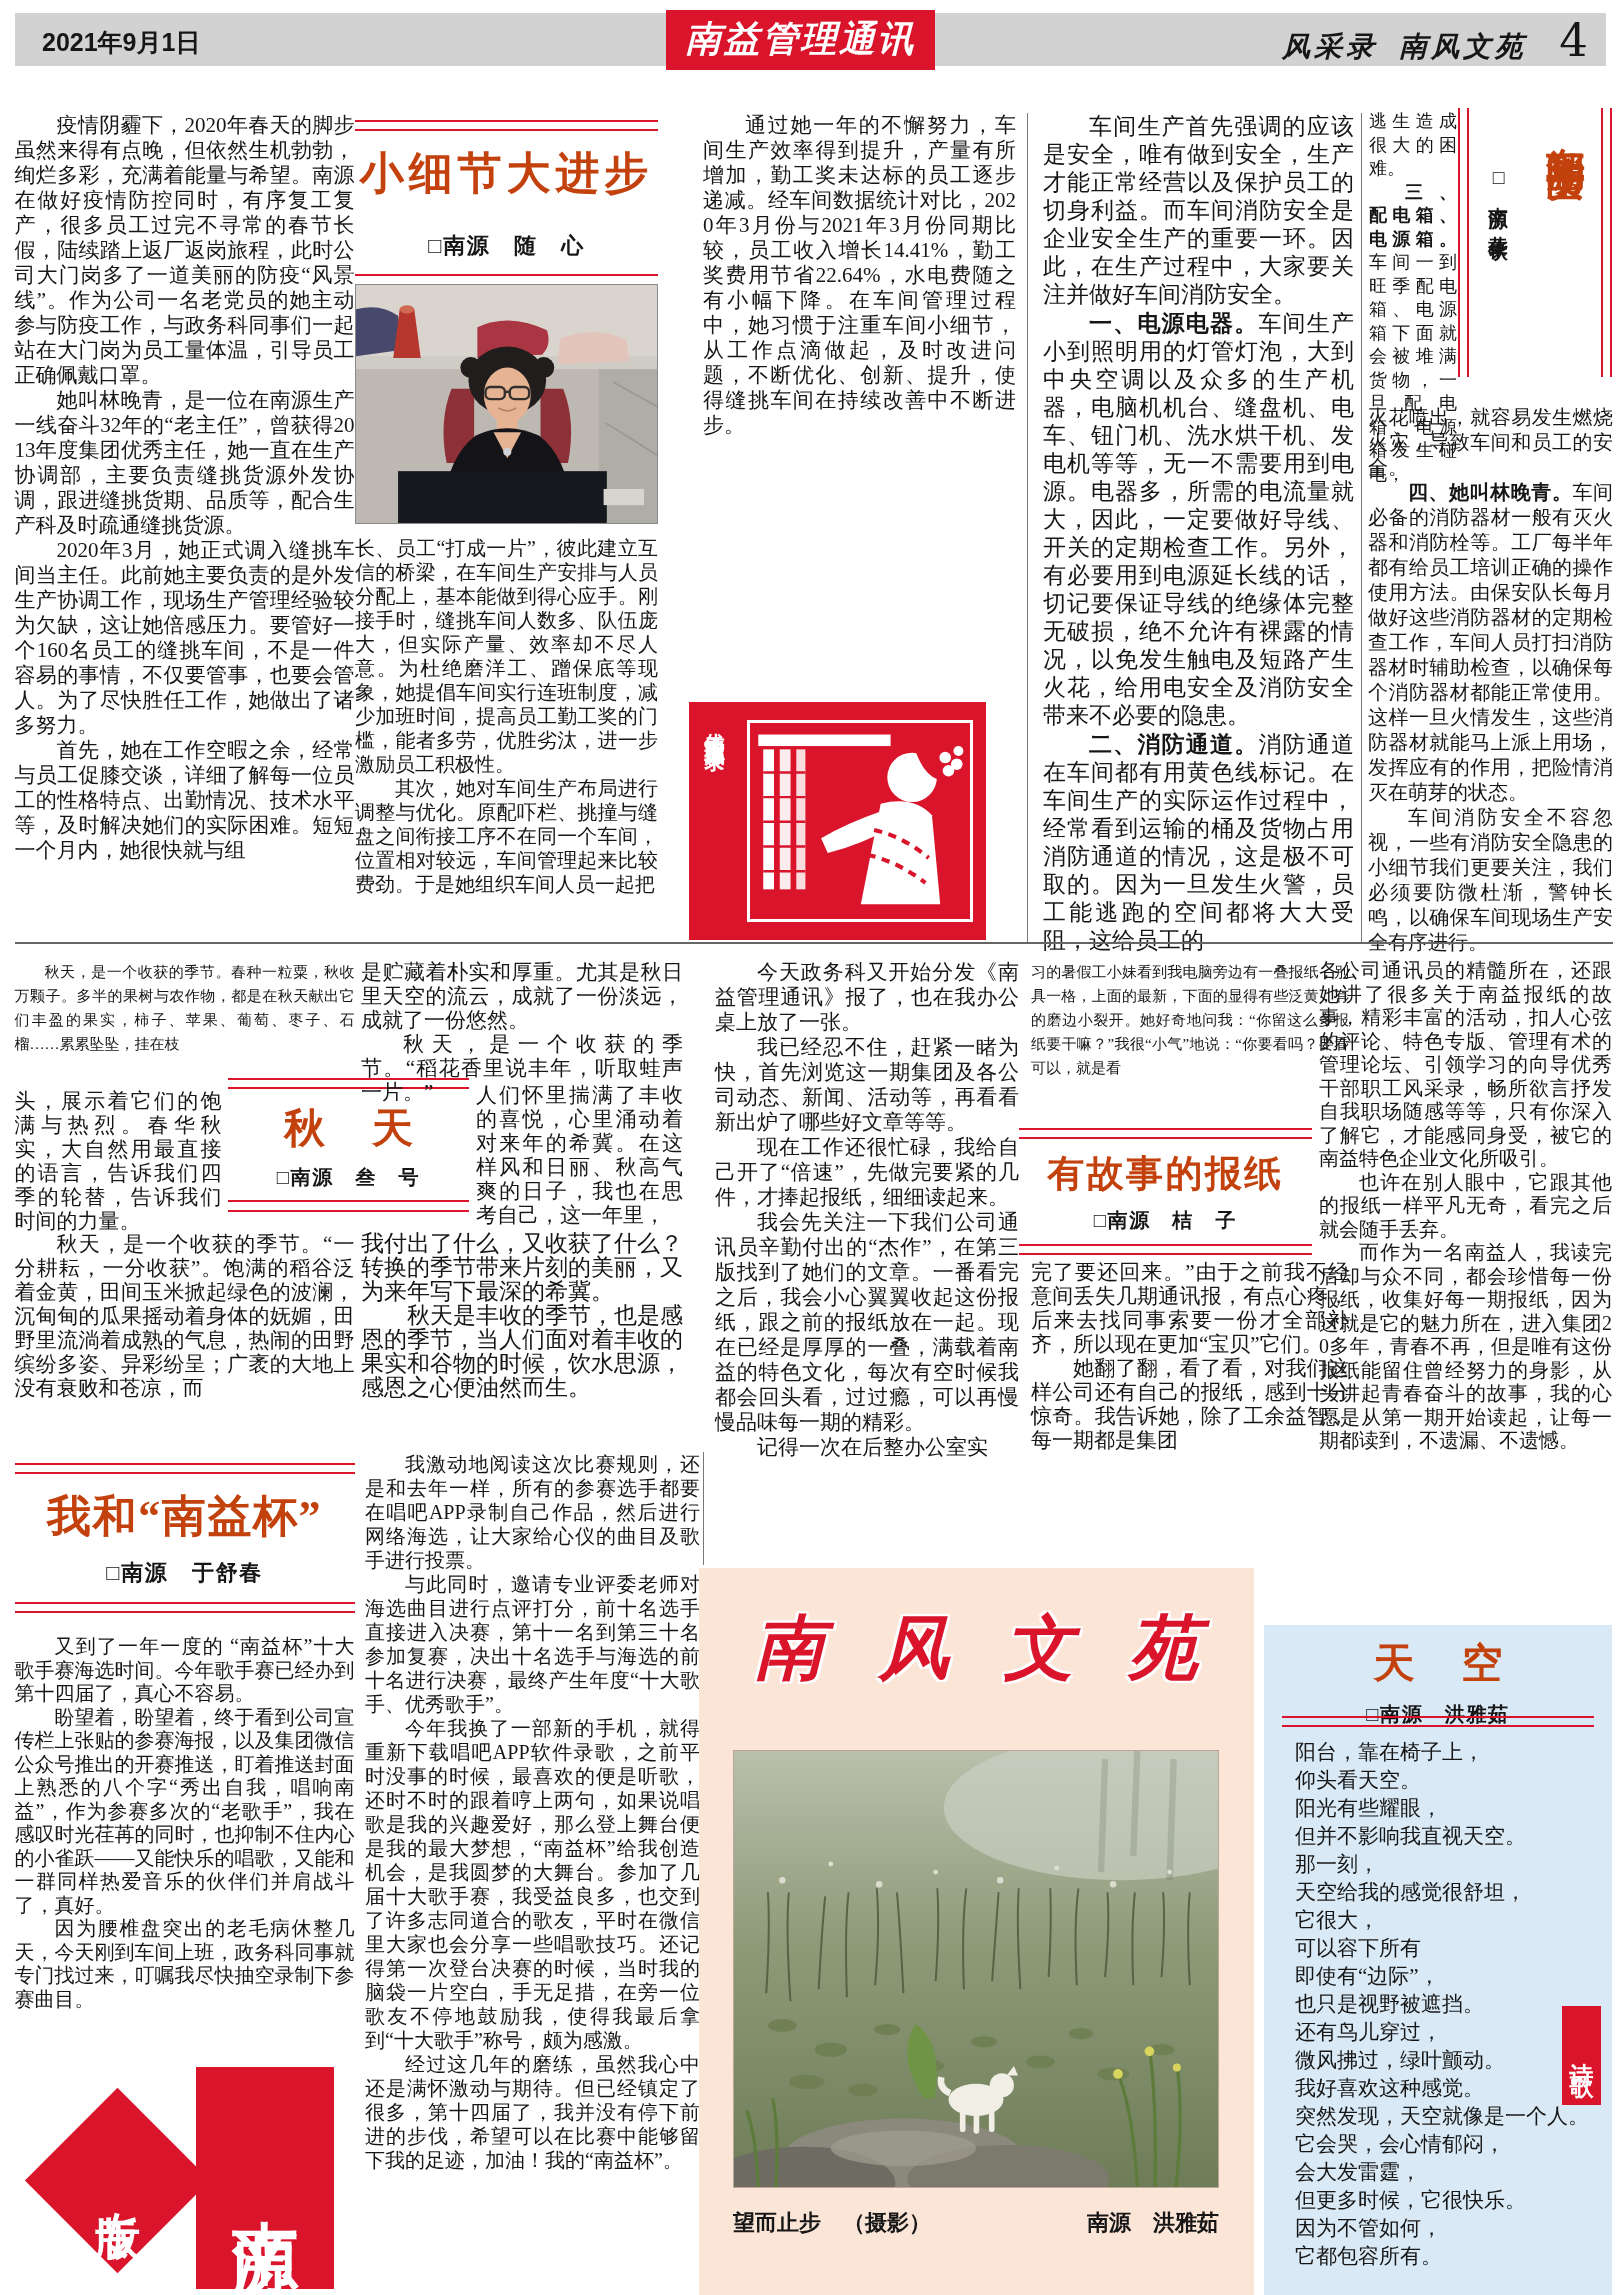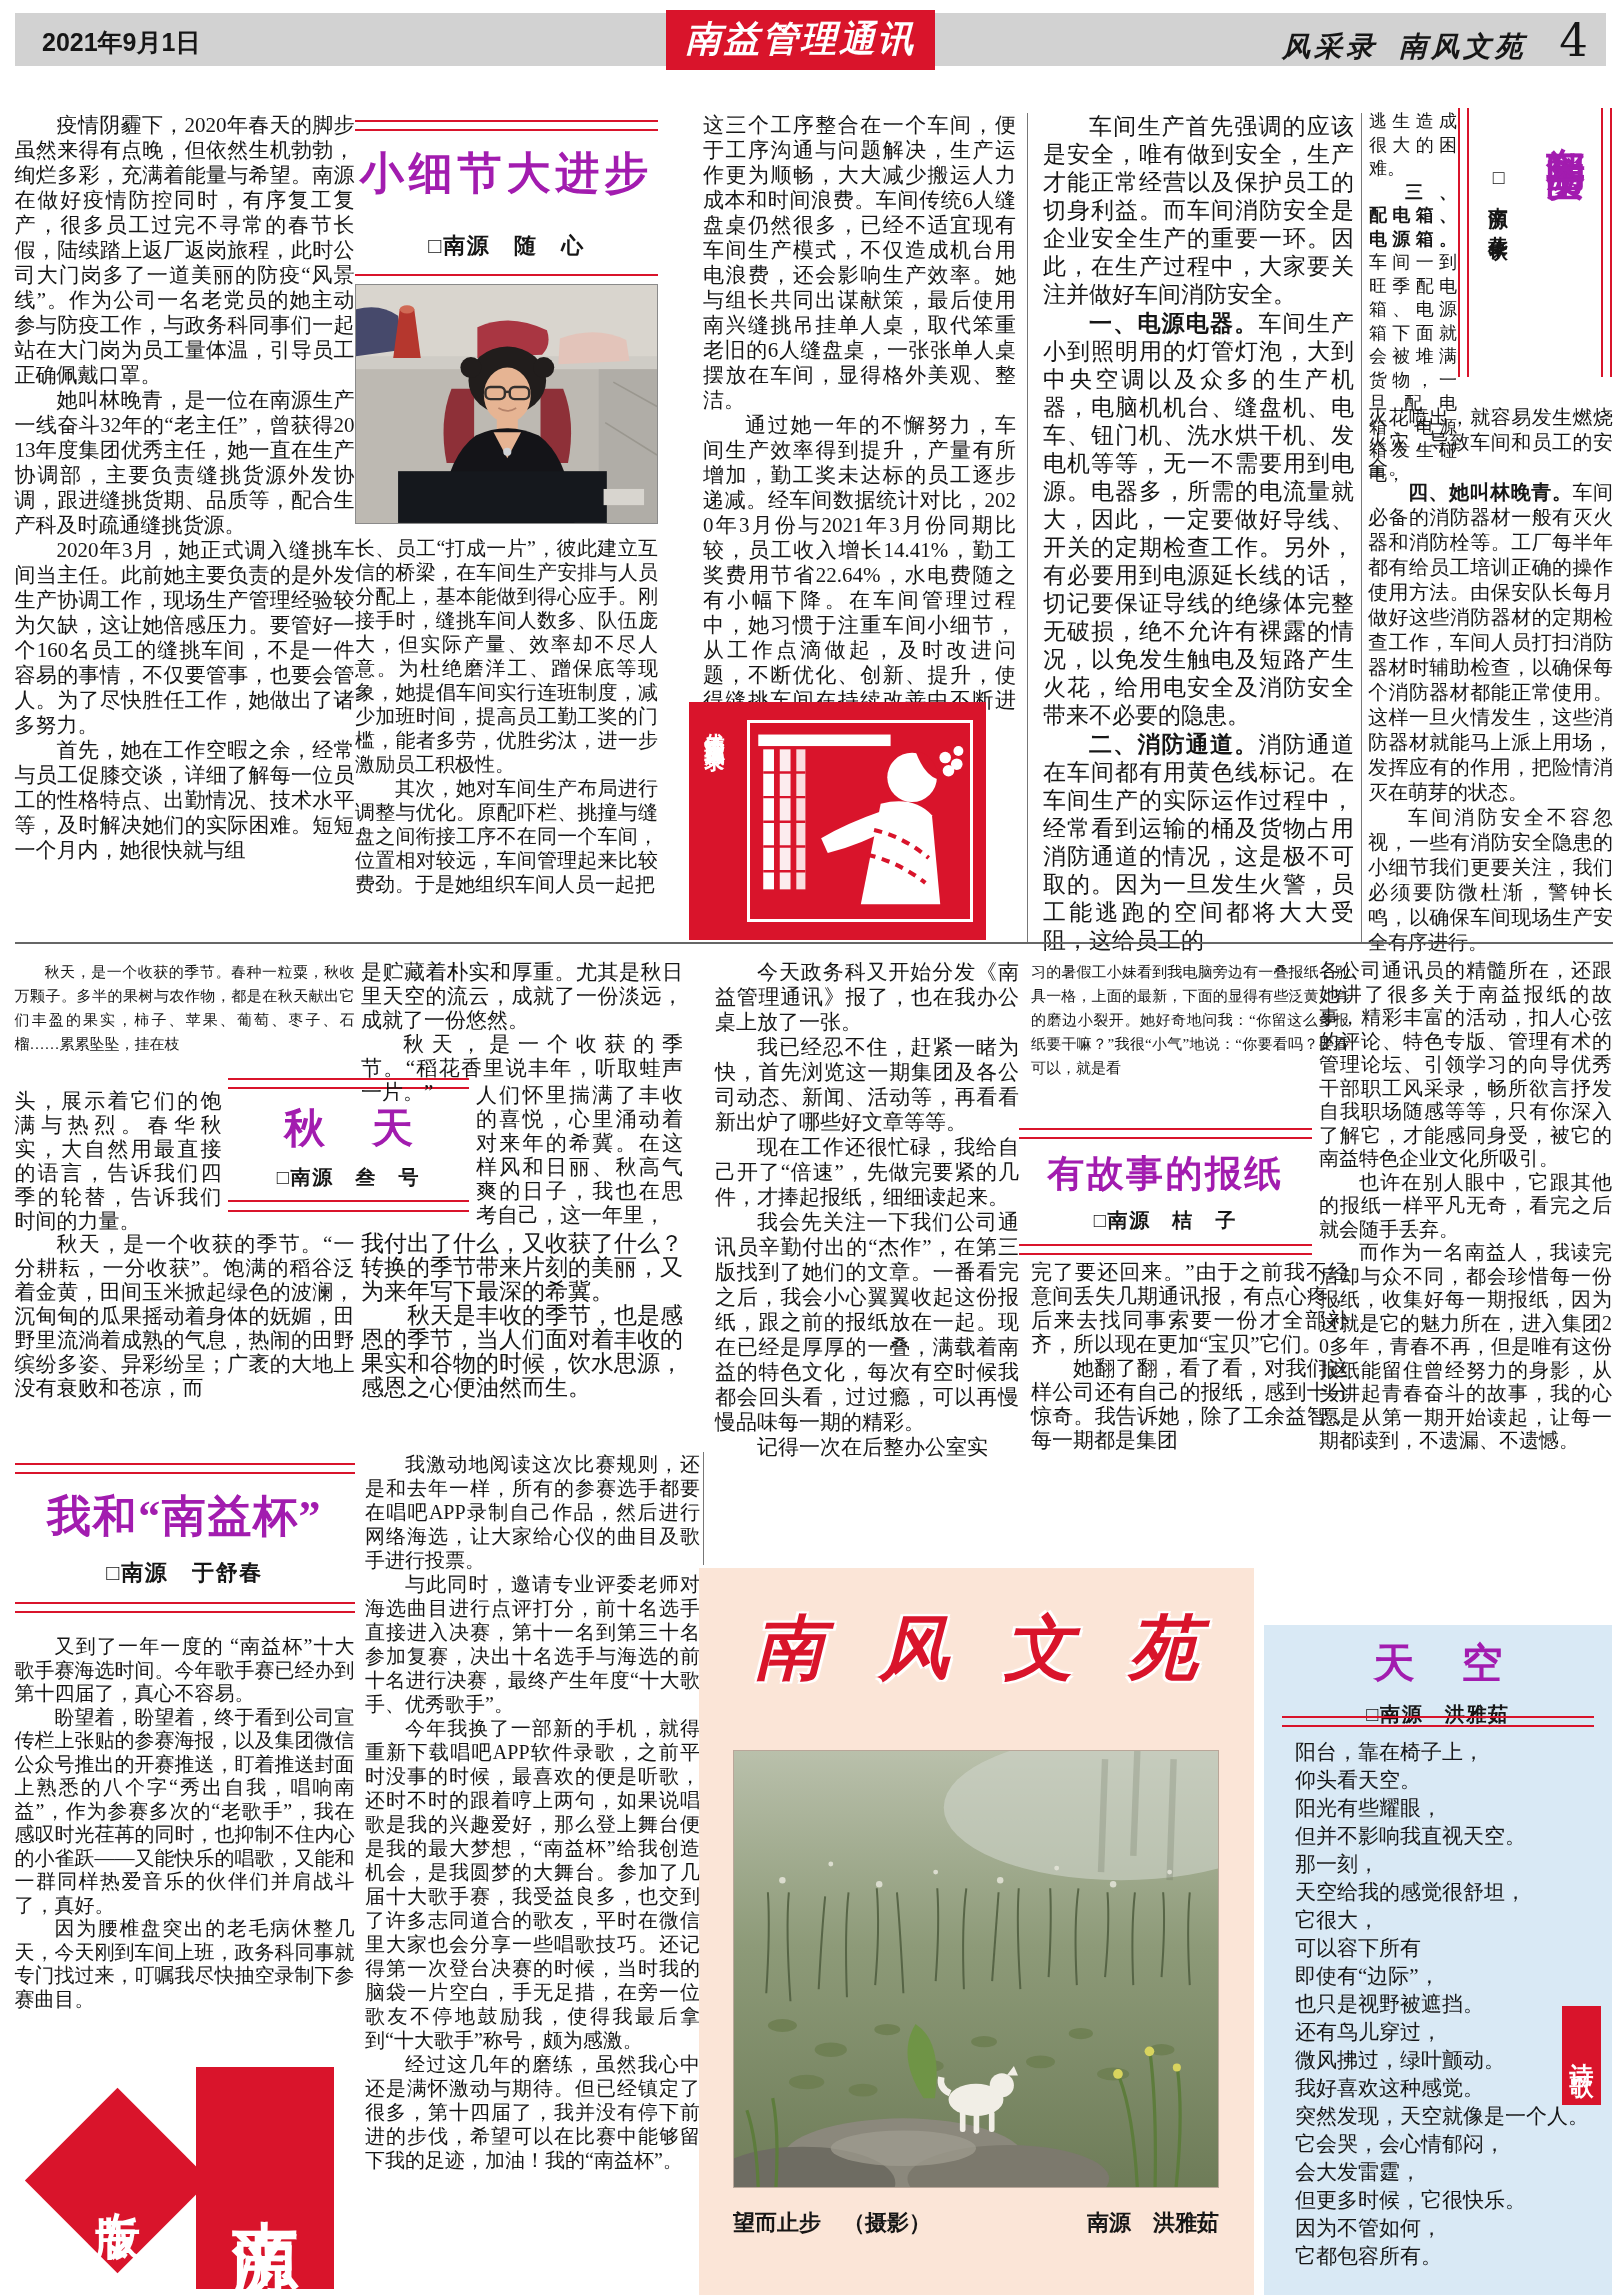--- a/index.html
+++ b/index.html
@@ -9,21 +9,21 @@
   html,body{margin:0;padding:0;background:#e9e9e9;}
   .page{position:relative;width:1621px;height:2295px;background:#ffffff;overflow:hidden;
         font-family:"Liberation Serif","DejaVu Serif",serif;color:var(--ink);}
   .abs{position:absolute;}
   p{margin:0;}
   .body-text{font-size:21px;line-height:25px;text-align:justify;word-break:break-all;}
   .ind{text-indent:2em;}
   .lead{font-family:"Liberation Sans","DejaVu Sans",sans-serif;font-weight:bold;}
   .byline{font-family:"Liberation Sans","DejaVu Sans",sans-serif;font-size:22px;text-align:center;
           font-weight:600;letter-spacing:1.6px;}
-  .bigtitle{font-weight:900;font-family:"Liberation Serif","DejaVu Serif",serif;color:#a21caf;}
+  .bigtitle{font-weight:900;font-family:"Liberation Serif","DejaVu Serif",serif;color:#c2410c;}
   .hdbl{height:7.3px;border-top:2.4px solid var(--red);border-bottom:2.4px solid var(--red);}
   .vdbl{position:absolute;top:0;bottom:0;width:7.3px;border-left:2.4px solid var(--red);border-right:2.4px solid var(--red);}
   .rule{background:#666;}
 
   
   #header-band{left:14.6px;top:13px;width:1591px;height:53px;background:#d2d2d2;}
   #date{left:42px;top:26px;font-family:"Liberation Sans","DejaVu Sans",sans-serif;font-size:25px;font-weight:bold;}
   #masthead{left:666px;top:9.7px;width:269px;height:60px;background:var(--red);
             display:flex;align-items:center;justify-content:center;}
   #masthead-text{color:#fff;font-size:36px;font-weight:900;font-style:italic;letter-spacing:2.4px;}
@@ -172,21 +172,20 @@
       <rect x="306" y="252" width="50" height="20" fill="#d8d5cf"></rect>
     </svg>
   </div>
 
   <div class="abs body-text" id="b1c2t">
     <p>长、员工“打成一片”，彼此建立互信的桥梁，在车间生产安排与人员分配上，基本能做到得心应手。刚接手时，缝挑车间人数多、队伍庞大，但实际产量、效率却不尽人意。为杜绝磨洋工、蹭保底等现象，她提倡车间实行连班制度，减少加班时间，提高员工勤工奖的门槛，能者多劳，优胜劣汰，进一步激励员工积极性。</p>
     <p class="ind">其次，她对车间生产布局进行调整与优化。原配吓栏、挑撞与缝盘之间衔接工序不在同一个车间，位置相对较远，车间管理起来比较费劲。于是她组织车间人员一起把</p>
   </div>
 
   <div class="abs body-text" id="b1c3">
-    <p>这三个工序整合在一个车间，便于工序沟通与问题解决，生产运作更为顺畅，大大减少搬运人力成本和时间浪费。车间传统6人缝盘桌仍然很多，已经不适宜现有车间生产模式，不仅造成机台用电浪费，还会影响生产效率。她与组长共同出谋献策，最后使用南兴缝挑吊挂单人桌，取代笨重老旧的6人缝盘桌，一张张单人桌摆放在车间，显得格外美观、整洁。</p>
     <p class="ind">通过她一年的不懈努力，车间生产效率得到提升，产量有所增加，勤工奖未达标的员工逐步递减。经车间数据统计对比，2020年3月份与2021年3月份同期比较，员工收入增长14.41%，勤工奖费用节省22.64%，水电费随之有小幅下降。在车间管理过程中，她习惯于注重车间小细节，从工作点滴做起，及时改进问题，不断优化、创新、提升，使得缝挑车间在持续改善中不断进步。</p>
   </div>
 
   <div class="abs" id="graphic">
     <div id="graphic-label">优秀干部职工风采录</div>
     <div id="graphic-art">
       <svg width="100%" height="100%" viewBox="0 0 266 238" preserveAspectRatio="none">
         <rect x="10" y="14" width="160" height="14" fill="#fff"></rect>
         <rect x="16" y="32" width="13" height="170" fill="#fff"></rect>
         <rect x="36" y="32" width="13" height="170" fill="#fff" opacity=".92"></rect>

